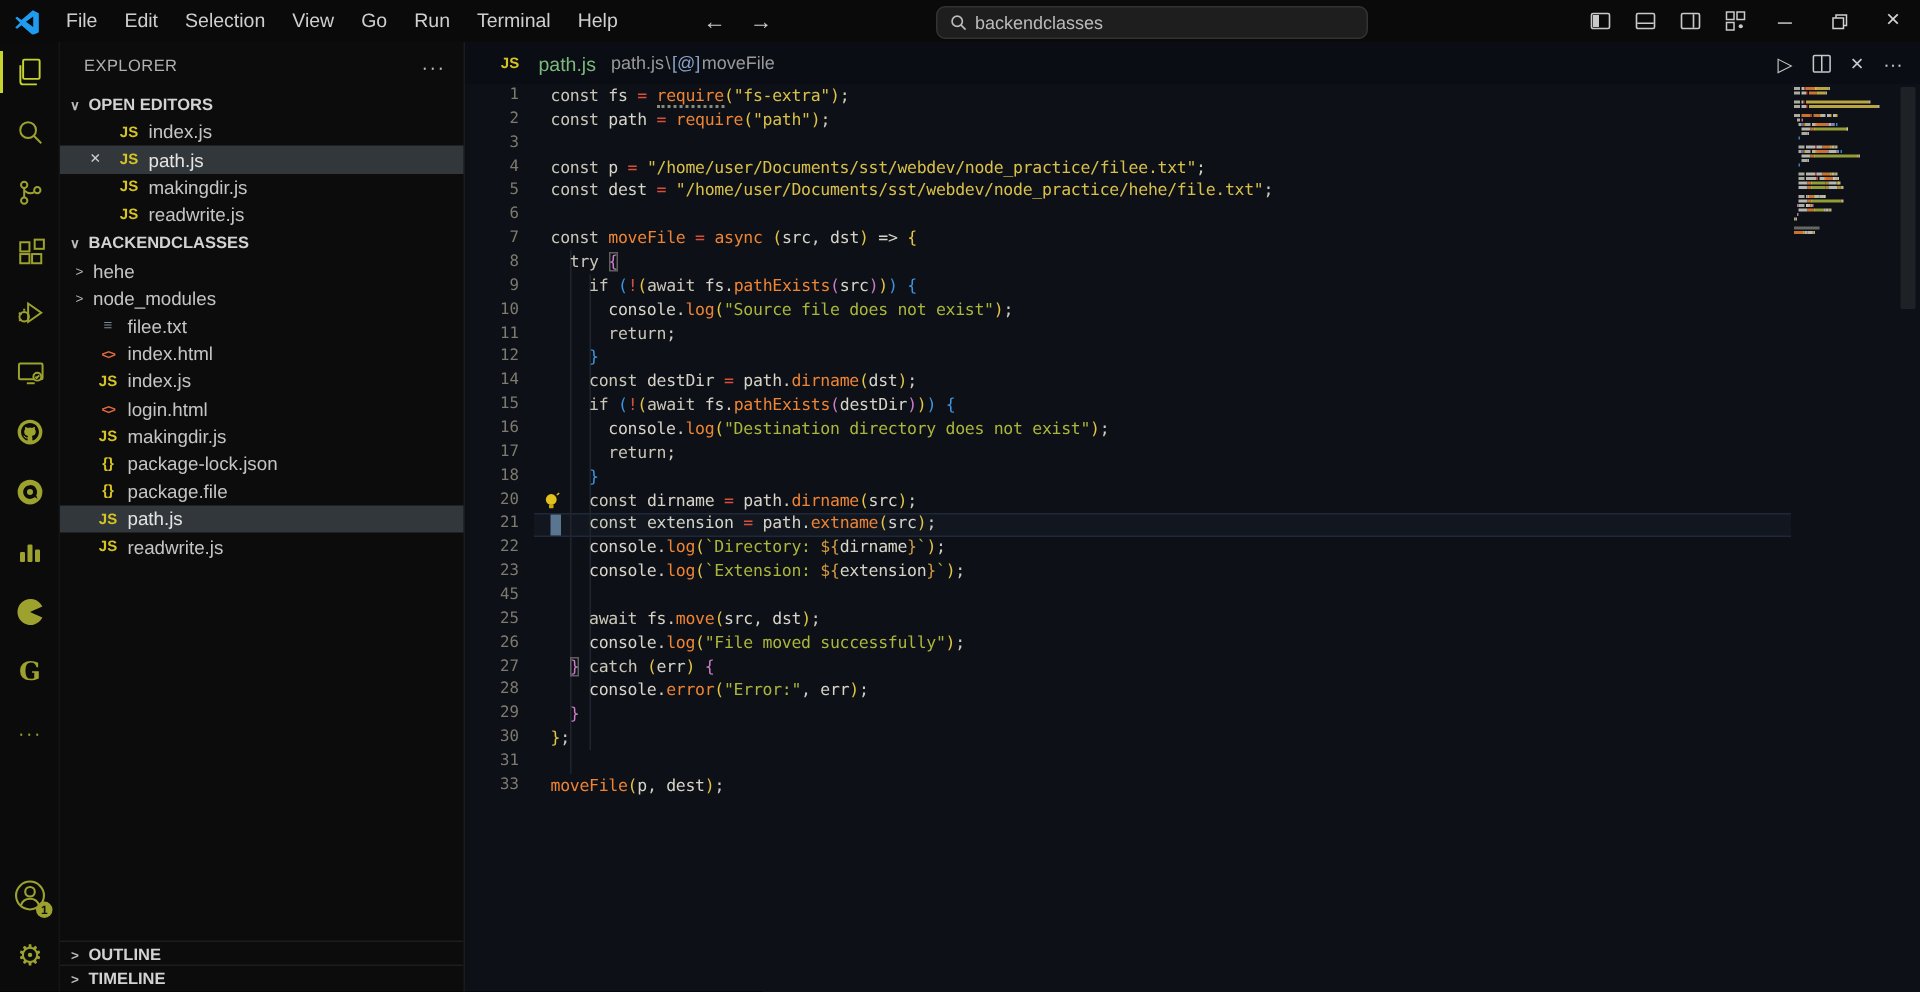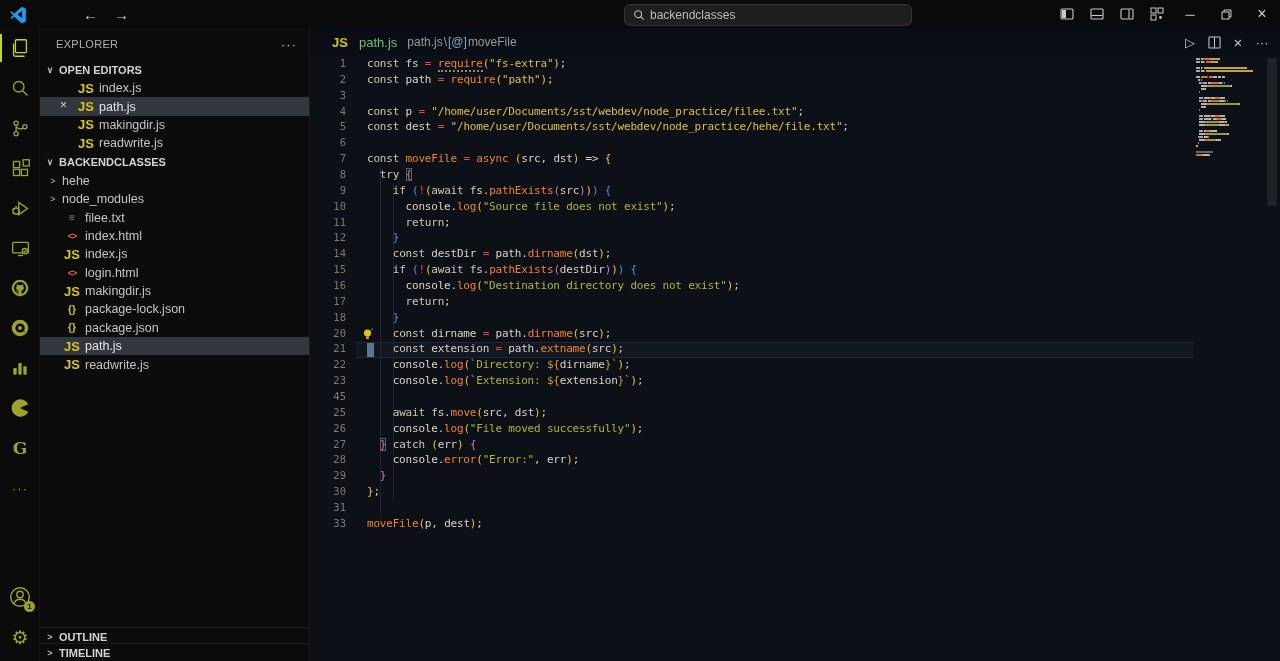--- a/index.html
+++ b/index.html
@@ -33,21 +33,21 @@
   #sb-title{font-size:11px;color:#b0b0b0;letter-spacing:.3px;}
   .dots{color:#c0c0c0;font-size:13px;letter-spacing:1px;cursor:default;}
   .sect-head{height:19px;display:flex;align-items:center;font-size:11px;font-weight:bold;color:#d3d3d3;padding-left:5px;gap:4px;}
   .chev{font-size:9px;color:#bbb;width:10px;display:inline-block;text-align:center;}
   .sb-row{height:18.4px;display:flex;align-items:center;font-size:12.5px;position:relative;cursor:default;}
   .sb-row.sel{background:#31373b;color:#e4e4e4;}
   .oe-row{padding-left:38px;}
   .oe-close{position:absolute;left:20px;top:1px;color:#cfcfcf;font-size:12px;}
   .tree-file{padding-left:24px;}
   .tree-folder{padding-left:8px;}
-  .fi{display:inline-block;width:16px;margin-right:5px;text-align:center;font-weight:bold;font-size:13px;}
+  .fi{display:inline-block;width:16px;margin-right:5px;text-align:center;font-weight:bold;font-size:10px;}
   .fi-js{color:#d6c324;}
   .fi-html{color:#e06a3f;font-size:9px;letter-spacing:-1px;}
   .fi-json{color:#d6c324;font-size:10px;}
   .fi-txt{color:#7f8a99;font-size:10px;font-weight:normal;}
   .sb-bottom{position:absolute;left:0;width:100%;border-top:1px solid #1d1d1d;height:18px;display:flex;align-items:center;gap:4px;padding-left:5px;box-sizing:border-box;font-size:11px;font-weight:bold;color:#d3d3d3;}
   
   #editor{left:310px;top:28px;width:970px;height:633px;background:#0d1016;}
   #tabbar{position:absolute;left:0;top:0;width:100%;height:28px;background:#0a0d13;display:flex;align-items:center;}
   #tab-file{display:flex;align-items:center;margin-left:22px;gap:6px;}
   #tab-label{color:#7cb97c;font-size:13px;}
@@ -77,20 +77,30 @@
   #scrollbar{position:absolute;left:957px;top:30px;width:10px;height:148px;background:#2d3034;opacity:.55;border-radius:1px;}
   svg{display:block;}
 </style>
 </head>
 <body>
 
 <div id="titlebar" class="abs">
   <svg id="vscode-logo" viewBox="0 0 24 24">
     <path fill="#1f9cf0" d="M17.2 2.4 7.1 11.2 3.2 8.2 1.5 9.3l4.3 4.2-4.3 4.2 1.7 1.1 3.9-3 10.1 8.8 5.3-2.6V5L17.2 2.4zM17.5 8.1v9.3l-6.4-4.7 6.4-4.6z"></path>
   </svg>
+  <div id="menubar" style="display: flex;">
+      <div class="menu-item">File</div>
+      <div class="menu-item">Edit</div>
+      <div class="menu-item">Selection</div>
+      <div class="menu-item">View</div>
+      <div class="menu-item">Go</div>
+      <div class="menu-item">Run</div>
+      <div class="menu-item">Terminal</div>
+      <div class="menu-item">Help</div>
+    </div>
   <div id="nav-arrows">
     <span>←</span>
     <span>→</span>
   </div>
   <div id="cmd-center">
     <svg width="12" height="12" viewBox="0 0 14 14">
       <circle cx="6" cy="6" r="4" fill="none" stroke="#bbb" stroke-width="1.3"></circle>
       <line x1="9" y1="9" x2="12.5" y2="12.5" stroke="#bbb" stroke-width="1.3"></line>
     </svg>
     <span>backendclasses</span>
@@ -284,21 +294,21 @@
       <div class="sb-row tree-file">
         <span class="fi fi-js">JS</span>
         <span>makingdir.js</span>
       </div>
       <div class="sb-row tree-file">
         <span class="fi fi-json">{}</span>
         <span>package-lock.json</span>
       </div>
       <div class="sb-row tree-file">
         <span class="fi fi-json">{}</span>
-        <span>package.json</span>
+        <span>package.file</span>
       </div>
       <div class="sb-row tree-file sel">
         <span class="fi fi-js">JS</span>
         <span>path.js</span>
       </div>
       <div class="sb-row tree-file">
         <span class="fi fi-js">JS</span>
         <span>readwrite.js</span>
       </div>
     </div>

